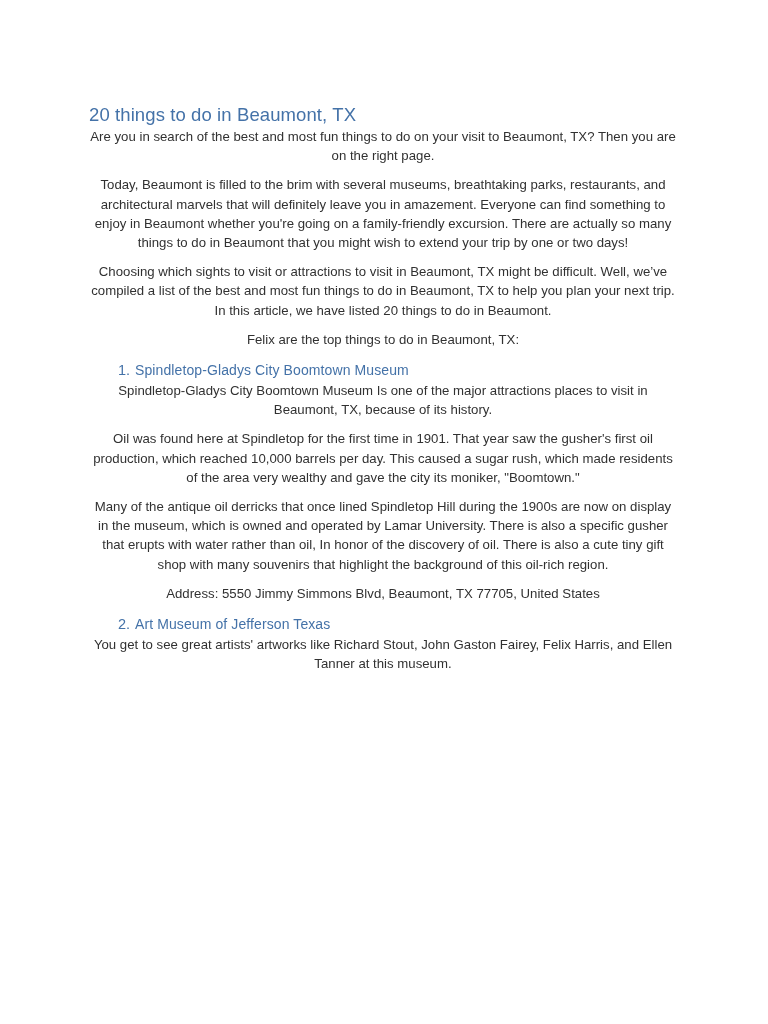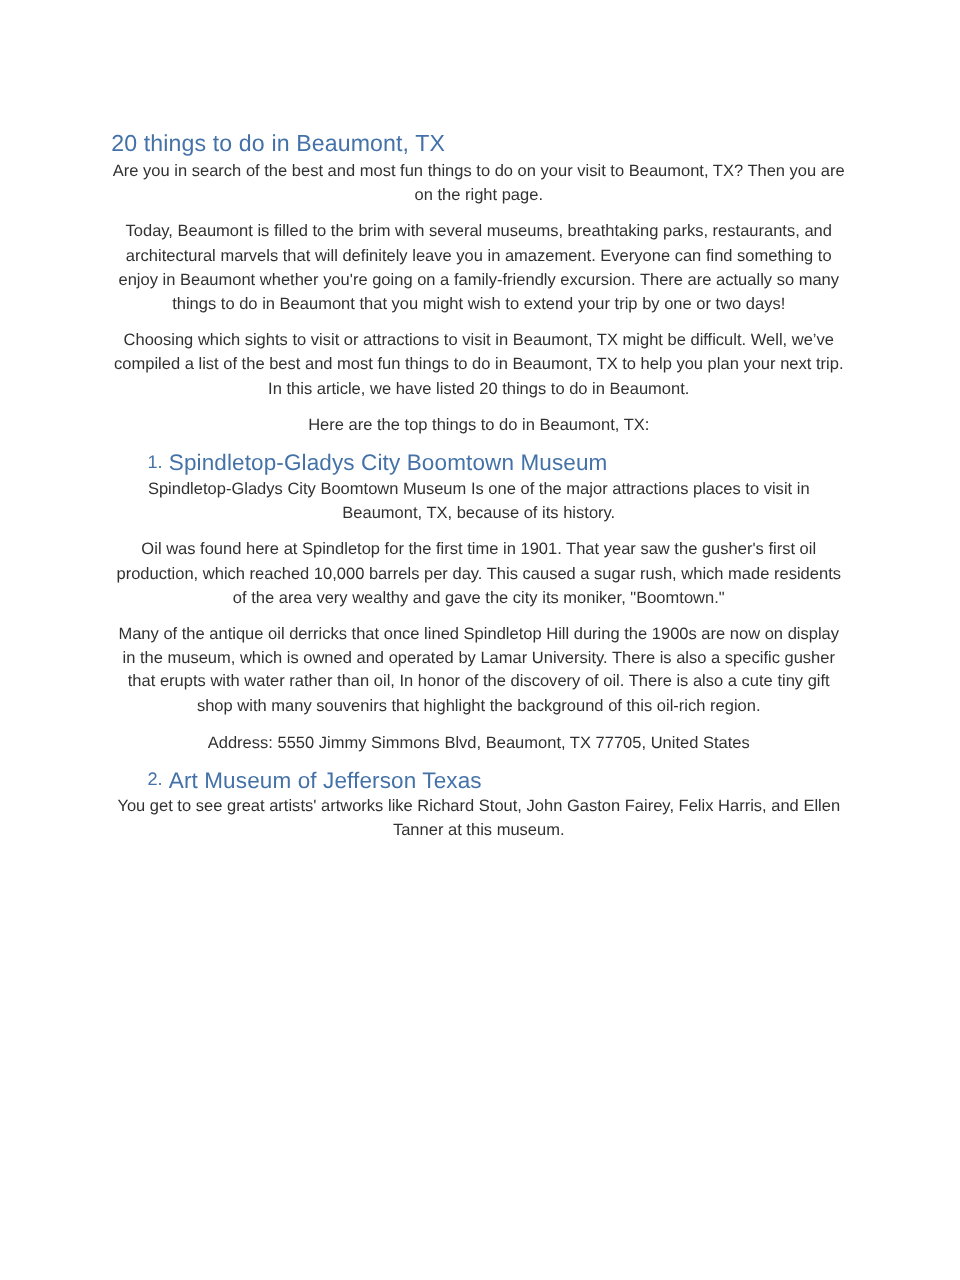--- a/index.html
+++ b/index.html
@@ -51,21 +51,21 @@
     top: 0;
     color: #4472a8;
     font-size: 14.5px;
     font-weight: 400;
     line-height: 19px;
   }
   .h2-text {
     display: block;
     margin-left: 17px;
     color: #4472a8;
-    font-size: 18px;
+    font-size: 14px;
     font-weight: 400;
     line-height: 19px;
     letter-spacing: 0.1px;
   }
 
   p.para {
     margin: 0 0 10px 0;
     color: #313131;
     font-size: 13.2px;
     line-height: 19.2px;
@@ -84,21 +84,21 @@
 
     <h1 class="h1">20 things to do in Beaumont, TX</h1>
 
     <p class="para after-head">Are you in search of the best and most fun things to do on your visit to Beaumont, TX? Then you are on the right page.</p>
 
 
     <p class="para">Today, Beaumont is filled to the brim with several museums, breathtaking parks, restaurants, and architectural marvels that will definitely leave you in amazement. Everyone can find something to enjoy in Beaumont whether you're going on a family-friendly excursion. There are actually so many things to do in Beaumont that you might wish to extend your trip by one or two days!</p>
 
     <p class="para">Choosing which sights to visit or attractions to visit in Beaumont, TX might be difficult. Well, we’ve compiled a list of the best and most fun things to do in Beaumont, TX to help you plan your next trip. In this article, we have listed 20 things to do in Beaumont.</p>
 
-    <p class="para">Here are the top things to do in Beaumont, TX:</p>
+    <p class="para">Felix are the top things to do in Beaumont, TX:</p>
 
     <div class="h2-wrap">
       <span class="h2-num">1.</span>
       <span class="h2-text">Spindletop-Gladys City Boomtown Museum</span>
     </div>
 
     <p class="para after-head">Spindletop-Gladys City Boomtown Museum Is one of the major attractions places to visit in Beaumont, TX, because of its history.</p>
 
     <p class="para">Oil was found here at Spindletop for the first time in 1901. That year saw the gusher's first oil production, which reached 10,000 barrels per day. This caused a sugar rush, which made residents of the area very wealthy and gave the city its moniker, "Boomtown."</p>
 

